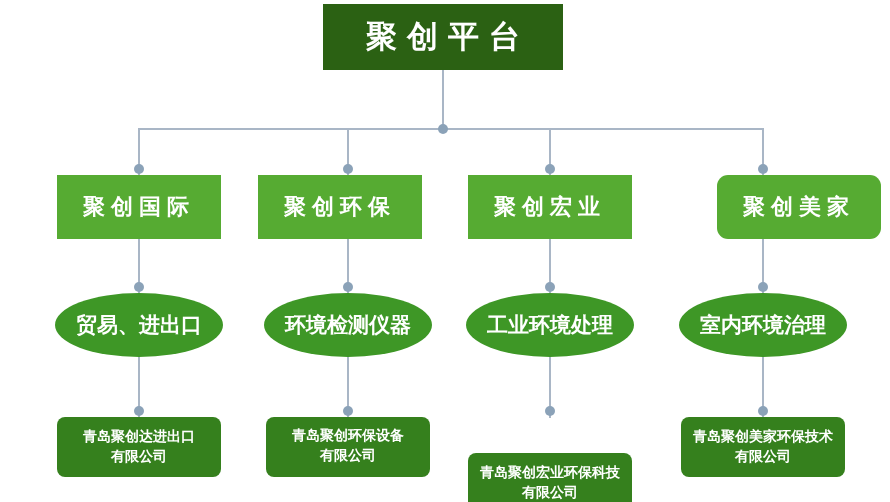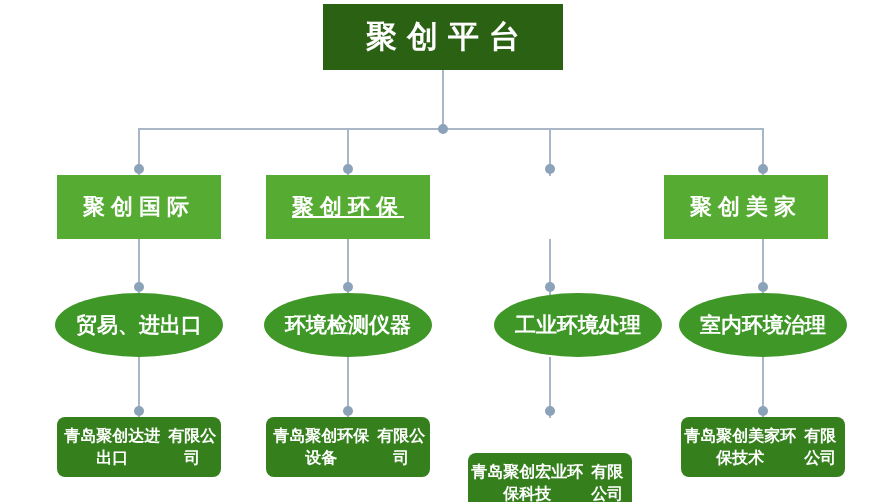--- a/index.html
+++ b/index.html
@@ -22,32 +22,32 @@
   .node{position:absolute;display:flex;align-items:center;justify-content:center;
         color:var(--text,#ffffff);text-align:center;box-sizing:border-box;}
   .root-box{
     left:323px;top:4px;width:240px;height:66px;background:var(--root-bg,#2b6113);
     font-size:31px;font-weight:bold;letter-spacing:10px;padding-left:10px;
   }
   .branch{
     top:175px;width:164px;height:64px;background:var(--branch-bg,#56ab32);
     font-size:22px;font-weight:bold;letter-spacing:6px;
   }
-  .branch.c1{left:57px;} .branch.c2{left:266px;text-decoration:underline;} .branch.c3{left:468px;} .branch.c4{left:664px;}
+  .branch.c1{left:57px;} .branch.c2{left:258px;} .branch.c3{left:468px;} .branch.c4{left:717px;border-radius:11px;}
   .ellipse{
     top:293px;width:168px;height:64px;background:var(--ellipse-bg,#3e9726);
     border-radius:50%;font-size:21px;font-weight:600;
   }
-  .ellipse.c1{left:55px;} .ellipse.c2{left:264px;} .ellipse.c3{left:494px;} .ellipse.c4{left:679px;}
+  .ellipse.c1{left:55px;} .ellipse.c2{left:264px;} .ellipse.c3{left:466px;} .ellipse.c4{left:679px;}
   .company{
     top:417px;width:164px;height:60px;background:var(--company-bg,#35801d);
-    border-radius:8px;font-size:16px;font-weight:bold;line-height:1.4;flex-direction:row;
+    border-radius:8px;font-size:14px;font-weight:bold;line-height:1.4;flex-direction:column;
     padding:2px;
   }
-  .company.c1{left:57px;} .company.c2{left:266px;} .company.c3{left:468px;margin-top:36px;} .company.c4{left:681px;}
+  .company.c1{left:57px;} .company.c2{left:266px;font-family:Liberation Mono, monospace;} .company.c3{left:468px;margin-top:36px;} .company.c4{left:681px;}
 </style>
 </head>
 <body>
 
 <div class="canvas">
 
   <div class="line v" style="left:442px;top:70px;height:59px"></div>
   <div class="line h" style="left:139px;top:128px;width:624px"></div>
   <div class="dot" style="left:438px;top:124px"></div>
 
@@ -81,20 +81,23 @@
   <div class="node root-box">
     <span>聚创平台</span>
   </div>
 
   <div class="node branch c1">
     <span>聚创国际</span>
   </div>
   <div class="node branch c2">
     <span>聚创环保</span>
   </div>
+  <div class="node branch c3">
+    <span>聚创宏业</span>
+  </div>
   <div class="node branch c4">
     <span>聚创美家</span>
   </div>
 
   <div class="node ellipse c1">
     <span>贸易、进出口</span>
   </div>
   <div class="node ellipse c2">
     <span>环境检测仪器</span>
   </div>

